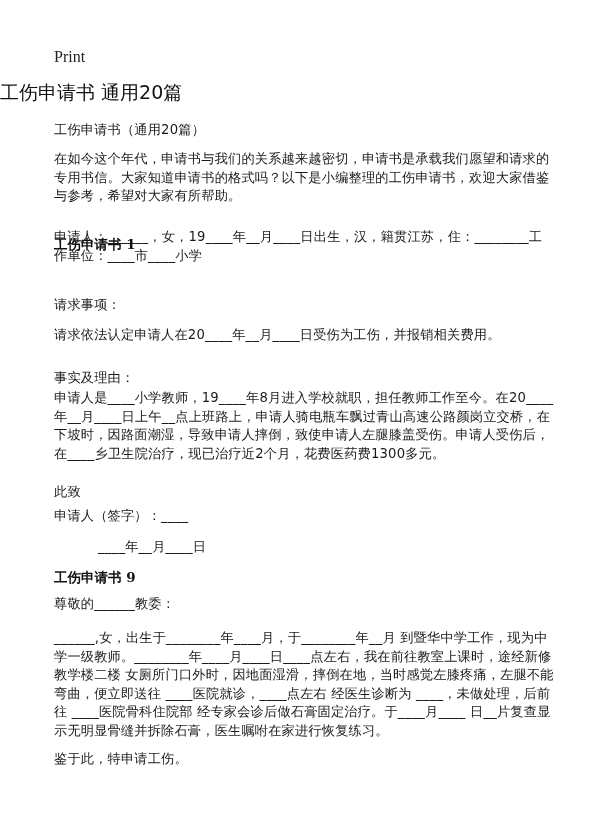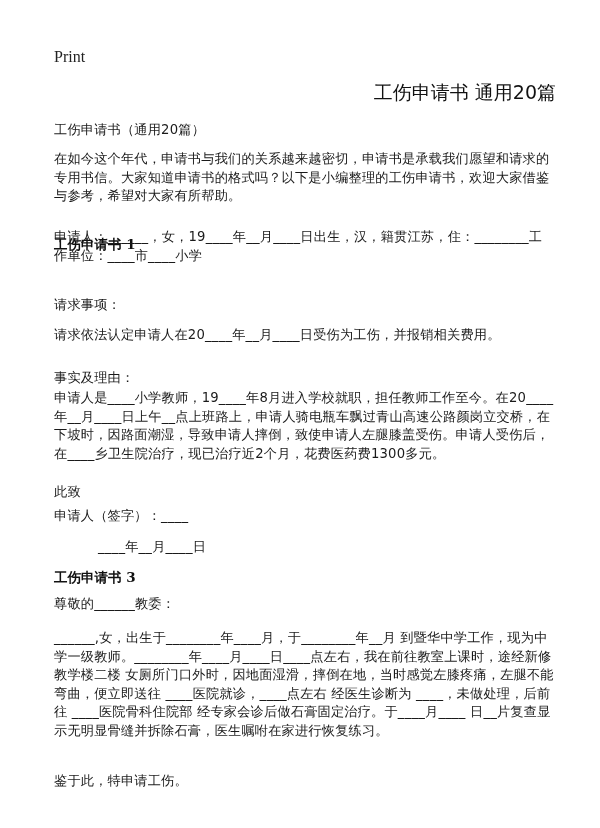--- a/index.html
+++ b/index.html
@@ -1,19 +1,19 @@
 <!DOCTYPE html>
 <html><head>
 <meta charset="utf-8">
 <style>
   html, body { margin: 0; padding: 0; background: #ffffff; }
   body { width: 600px; height: 828px; overflow: hidden; position: relative;
          font-family: "DejaVu Sans", "Liberation Sans", sans-serif; color: #111; }
   .print { position: absolute; left: 54px; top: 48px; font-family: "Liberation Serif", serif; font-size: 16px; color: #222; }
-  .title { position: absolute; left: 0; width: 556px; top: 80px; text-align: right; font-size: 19px; color: #111; }
+  .title { position: absolute; left: 0; width: 556px; top: 80px; text-align: left; font-size: 19px; color: #111; }
   .p { position: absolute; left: 54px; width: 500px; font-size: 13.2px; line-height: 18.5px; color: #1a1a1a; letter-spacing: 0.2px; }
   .h { position: absolute; left: 54px; font-size: 13.5px; font-weight: bold; font-family: "DejaVu Serif", "Liberation Serif", serif; color: #111; }
 </style>
 </head>
 <body>
 
 <div class="print">Print</div>
 
 <div class="title">工伤申请书 通用20篇</div>
 
@@ -32,19 +32,19 @@
 <div class="p" style="top:369px;">事实及理由：</div>
 
 <div class="p" style="top:389px;">申请人是____小学教师，19____年8月进入学校就职，担任教师工作至今。在20____年__月____日上午__点上班路上，申请人骑电瓶车飘过青山高速公路颜岗立交桥，在下坡时，因路面潮湿，导致申请人摔倒，致使申请人左腿膝盖受伤。申请人受伤后，在____乡卫生院治疗，现已治疗近2个月，花费医药费1300多元。</div>
 
 <div class="p" style="top:476px;margin-top:7px;">此致</div>
 
 <div class="p" style="top:507px;">申请人（签字）：____</div>
 
 <div class="p" style="top:538px;margin-left:44px;">____年__月____日</div>
 
-<div class="h" style="top:569px;">工伤申请书 3</div>
+<div class="h" style="top:569px;">工伤申请书 9</div>
 
 <div class="p" style="top:595px;">尊敬的______教委：</div>
 
 <div class="p" style="top:629px;">______,女，出生于________年____月，于________年__月 到暨华中学工作，现为中学一级教师。________年____月____日____点左右，我在前往教室上课时，途经新修教学楼二楼 女厕所门口外时，因地面湿滑，摔倒在地，当时感觉左膝疼痛，左腿不能弯曲，便立即送往 ____医院就诊，____点左右 经医生诊断为 ____，未做处理，后前往 ____医院骨科住院部 经专家会诊后做石膏固定治疗。于____月____ 日__片复查显 示无明显骨缝并拆除石膏，医生嘱咐在家进行恢复练习。</div>
 
-<div class="p" style="top:750px;margin-top:22px;">鉴于此，特申请工伤。</div>
+<div class="p" style="top:750px;">鉴于此，特申请工伤。</div>
 
 </body></html>

